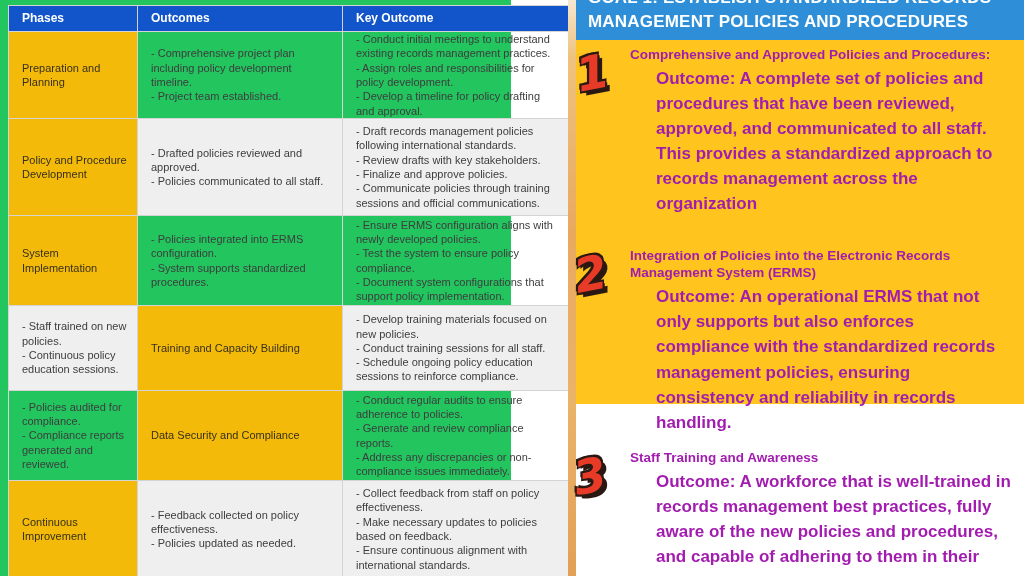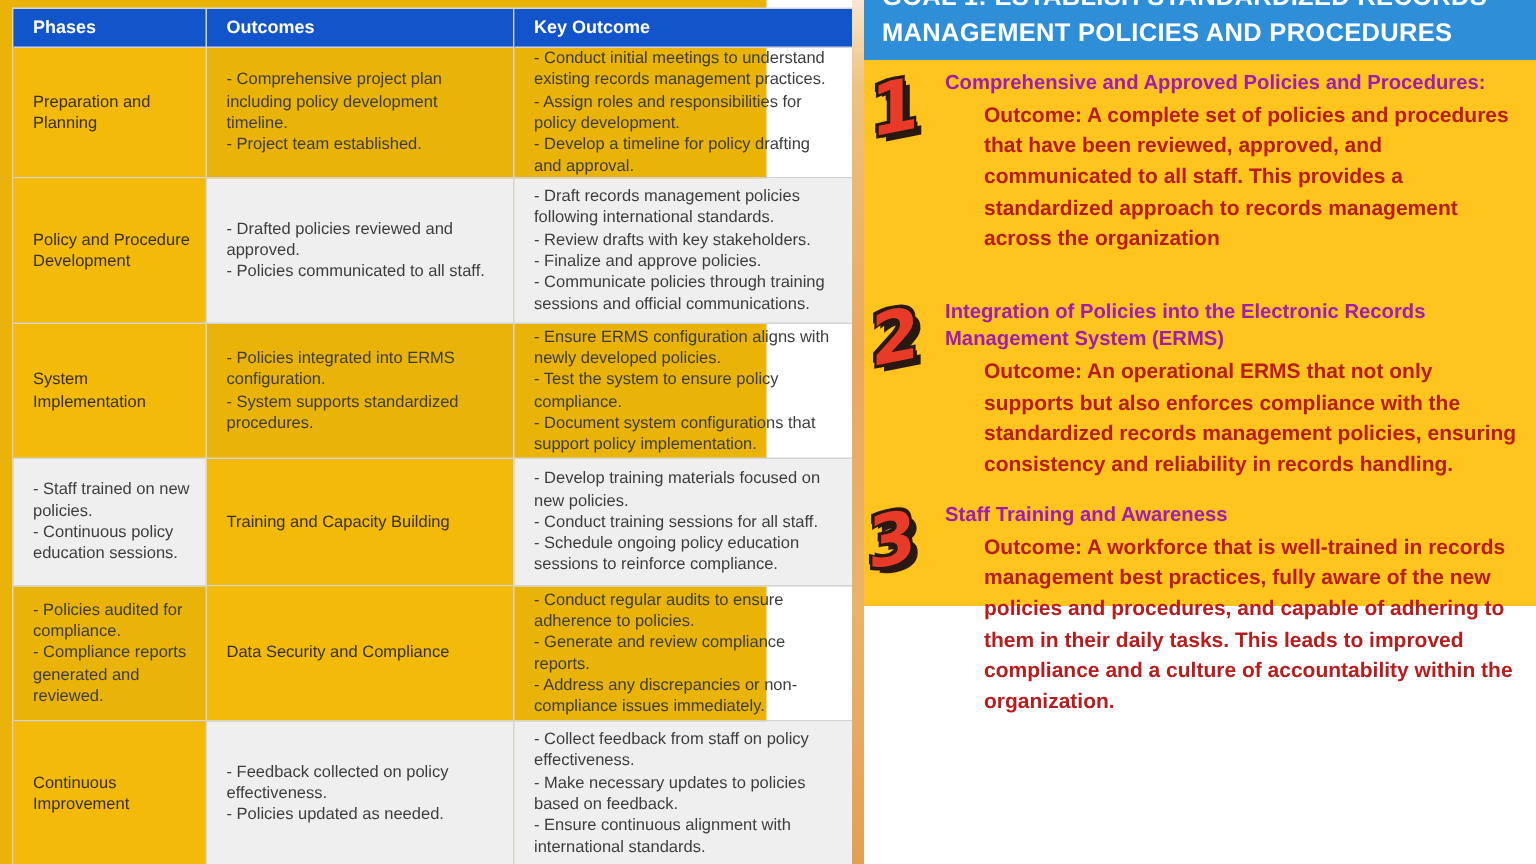--- a/index.html
+++ b/index.html
@@ -1,21 +1,21 @@
 <!DOCTYPE html>
 <html><head>
 <meta charset="utf-8">
 <style>
   * { margin:0; padding:0; box-sizing:border-box; }
   html,body { width:1024px; height:576px; overflow:hidden; background:#fff;
               font-family:"Liberation Sans", sans-serif; }
   .stage { position:relative; width:1024px; height:576px; }
 
   
-  .table-wrap { position:absolute; left:0; top:0; width:511px; height:576px; background:#eab308;text-decoration:underline; }
+  .table-wrap { position:absolute; left:0; top:0; width:511px; height:576px; background:#22c55e;text-decoration:underline; }
   .grid {
     position:absolute; left:8px; top:5px; width:560px;
     display:grid;
     grid-template-columns:129px 205px 226px;
     grid-template-rows:26px 87px 97px 90px 85px 90px 97px;
     border-left:1px solid #d4d4d4; border-top:1px solid #d4d4d4;
   }
   .cell {
     border-right:1px solid #d4d4d4; border-bottom:1px solid #d4d4d4;
     display:flex; align-items:center;
@@ -39,21 +39,21 @@
   .num {
     width:52px; flex:none; text-align:center;
     font-family:"DejaVu Sans", sans-serif; font-weight:900; font-style:italic;
     font-size:47px; line-height:1; color:#e73b28;
     text-shadow:-2px -2px 0 #2a1812, 2px -2px 0 #2a1812, -2px 2px 0 #2a1812,
                  2px 2px 0 #2a1812, 4px 5px 0 #2a1812;
     transform:rotate(-11deg); margin-top:2px;
   }
   .item-body { flex:1; }
   .item-heading { color:#a21caf; font-weight:700; font-size:13.5px; line-height:1.32; }
-  .item-outcome { color:#b91c1c; font-weight:700; font-size:14px; line-height:1.48;
+  .item-outcome { color:#a21caf; font-weight:700; font-size:17px; line-height:1.48;
                   margin:2px 2px 0 26px; }
   .torn { display:block; width:448px; height:36px; }
   .footer { flex:1; background:#2aa7df; color:#ffffff; font-size:22px; line-height:1.5;
             padding:24px 6px 0 62px; }
   .footer b { font-weight:700; }
 </style>
 </head>
 <body>
 
 <div class="stage">

